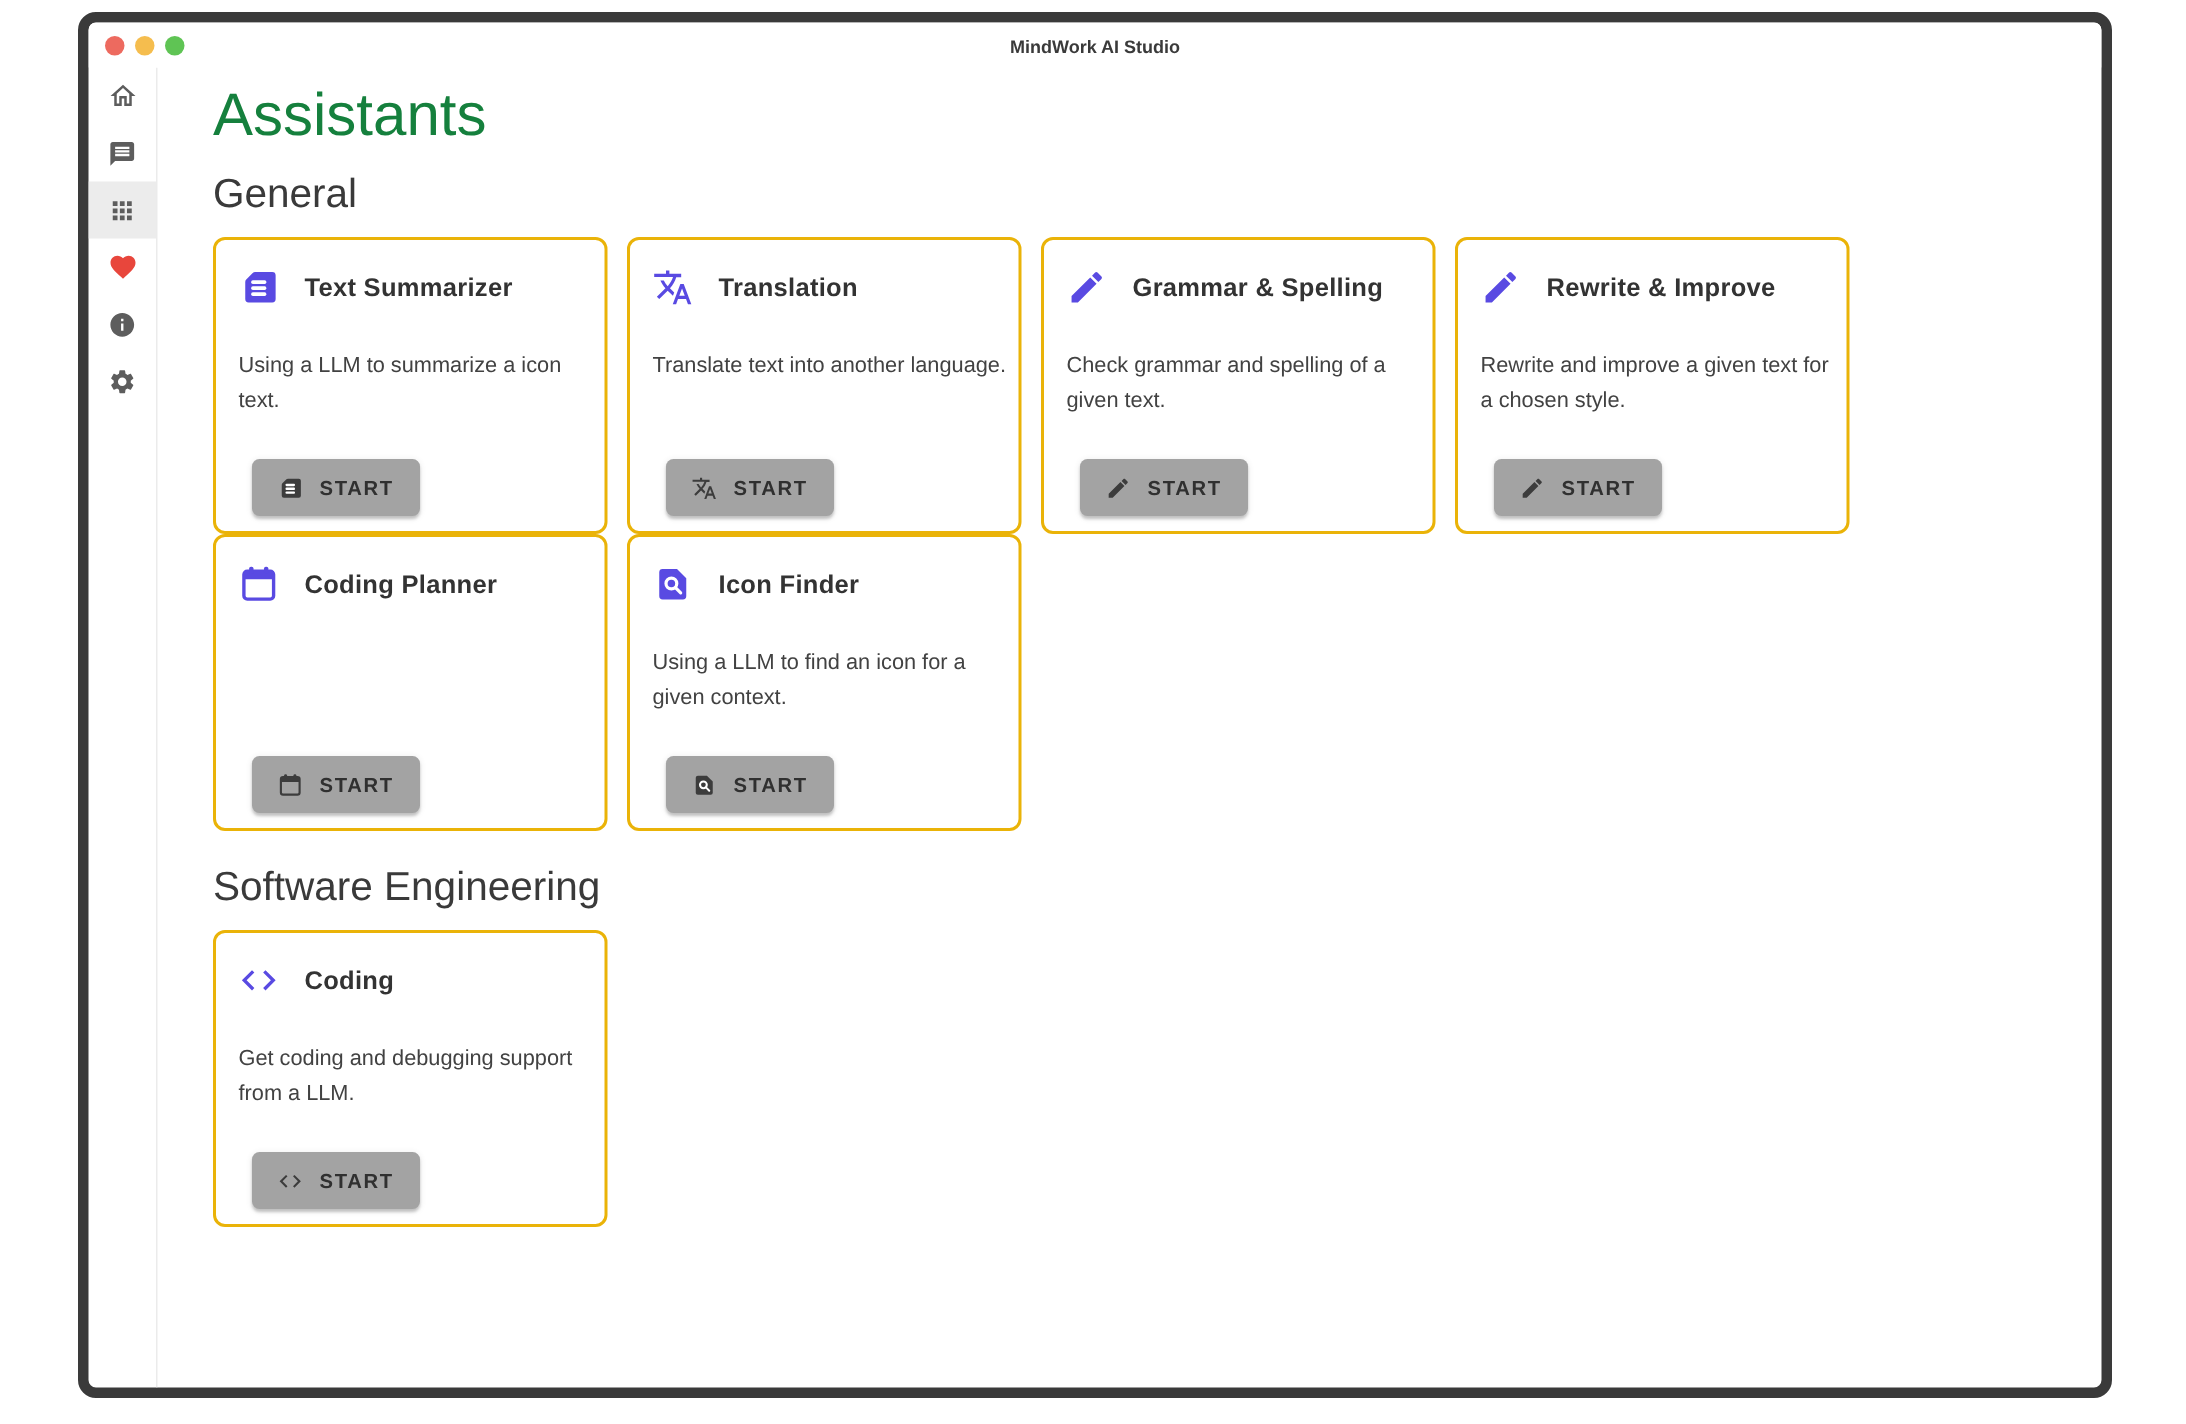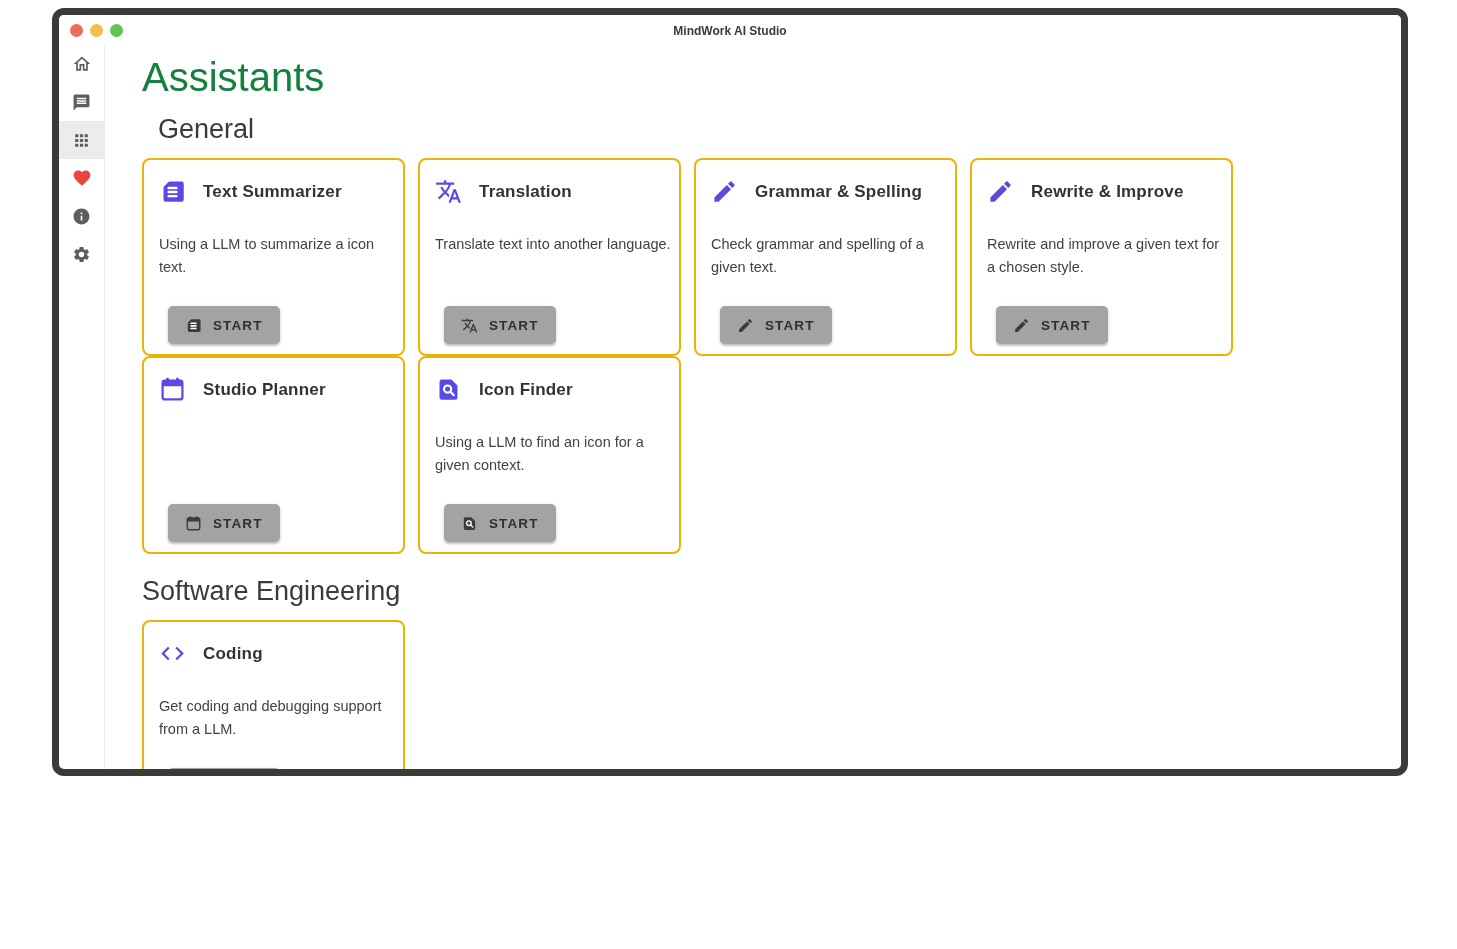--- a/index.html
+++ b/index.html
@@ -1,19 +1,19 @@
 <!DOCTYPE html>
 <html><head>
 <meta charset="utf-8">
 <style>
   html,body{margin:0;padding:0;background:#ffffff;width:1457px;height:949px;
     font-family:"Liberation Sans","DejaVu Sans",sans-serif;-webkit-font-smoothing:antialiased;}
   *{box-sizing:border-box;}
 
-  .window{position:absolute;left:52px;top:8px;width:1356px;height:768px;
+  .window{position:absolute;left:52px;top:8px;width:1356px;height:924px;
     border:7px solid #3a3a3a;border-radius:12px;background:#fff;overflow:hidden;}
 
   
   .titlebar{position:relative;height:30px;background:#fff;}
   .traffic-lights{position:absolute;left:11px;top:9px;display:flex;gap:7px;}
   .tl{width:13px;height:13px;border-radius:50%;display:inline-block;cursor:pointer;}
   .tl.red{background:#ed6a5f;}
   .tl.yellow{background:#f5bd4e;}
   .tl.green{background:#5fc454;}
   .titlebar-title{text-align:center;line-height:32px;font-size:12px;font-weight:bold;color:#3a3a3a;}
@@ -22,21 +22,21 @@
   .app-body{display:flex;height:calc(100% - 30px);}
   .sidebar{width:46px;border-right:1px solid #ebebeb;flex:0 0 46px;}
   .side-item{height:38px;display:flex;align-items:center;justify-content:center;cursor:pointer;}
   .side-item svg{width:19px;height:19px;color:#5d5d5d;}
   .side-item.selected{background:#ececec;}
   .side-item .heart{color:#e8463c;}
 
   .content{flex:1;padding:7px 0 0 37px;overflow:hidden;}
   h1{margin:0;font-size:40px;line-height:50px;font-weight:400;color:#15803d;}
   h2{font-size:27px;line-height:34px;font-weight:400;color:#3a3a3a;margin:20px 0 12px;}
-  section:first-child h2{margin-top:10px;margin-left:16px;}
+  section:first-child h2{margin-top:10px;}
 
   .card-row{display:flex;gap:13px;}
   .card{width:263px;height:198px;border:2px solid #eab308;border-radius:8px;background:#fff;
     position:relative;padding:18px 15px;}
   .card-header{display:flex;align-items:center;gap:17px;}
   .card-icon{display:inline-flex;color:#594ae2;}
   .card-icon svg{width:27px;height:27px;}
   .card-title{font-size:17px;font-weight:bold;color:#333;letter-spacing:.2px;}
   .card-desc{margin:28px 0 0;font-size:14.5px;line-height:23px;color:#424242;width:236px;}
 
@@ -194,21 +194,21 @@
   <div class="card">
     <div class="card-header">
       <span class="card-icon icon-slot">
                     <svg viewBox="0 0 24 24" xmlns="http://www.w3.org/2000/svg">
     <rect x="3.2" y="4.2" width="17.6" height="16.6" rx="2" fill="none" stroke="currentColor" stroke-width="2"></rect>
     <path d="M3.2 5.2a1 1 0 0 1 1-1h15.6a1 1 0 0 1 1 1V9H3.2V5.2z" fill="currentColor"></path>
     <rect x="6.3" y="1.6" width="2.6" height="4.2" rx="1.1" fill="currentColor"></rect>
     <rect x="15.1" y="1.6" width="2.6" height="4.2" rx="1.1" fill="currentColor"></rect>
   </svg>
                   </span>
-      <span class="card-title">Studio Planner</span>
+      <span class="card-title">Coding Planner</span>
     </div>
     <button class="start-button">
       <span class="btn-icon icon-slot">
                     <svg viewBox="0 0 24 24" xmlns="http://www.w3.org/2000/svg">
     <rect x="3.2" y="4.2" width="17.6" height="16.6" rx="2" fill="none" stroke="currentColor" stroke-width="2"></rect>
     <path d="M3.2 5.2a1 1 0 0 1 1-1h15.6a1 1 0 0 1 1 1V9H3.2V5.2z" fill="currentColor"></path>
     <rect x="6.3" y="1.6" width="2.6" height="4.2" rx="1.1" fill="currentColor"></rect>
     <rect x="15.1" y="1.6" width="2.6" height="4.2" rx="1.1" fill="currentColor"></rect>
   </svg>
                   </span>

